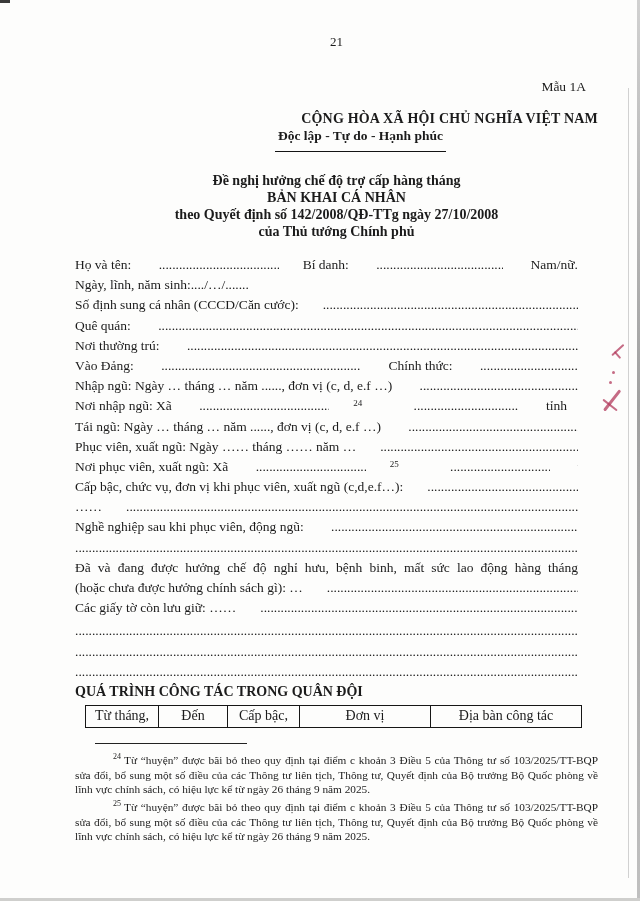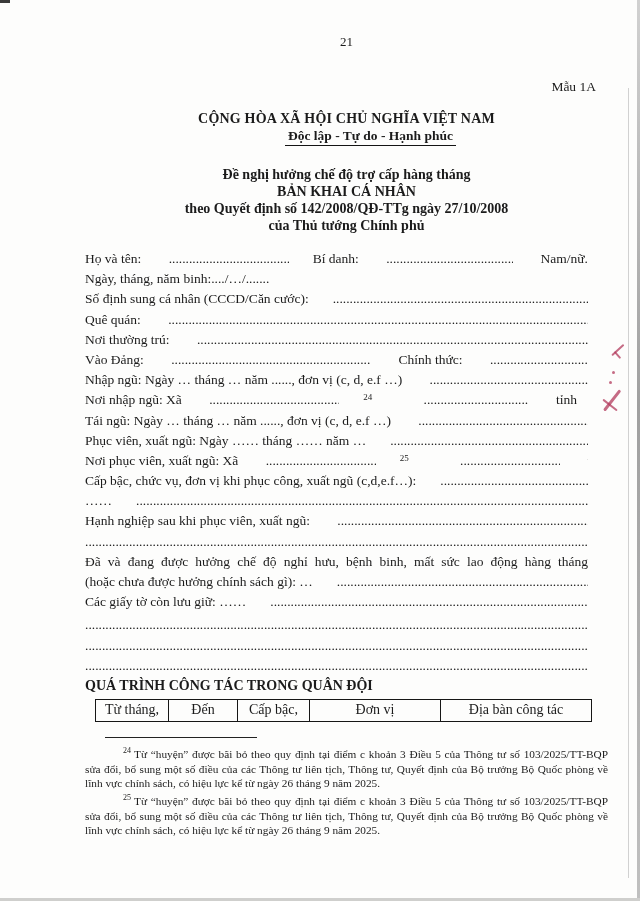--- a/index.html
+++ b/index.html
@@ -1,26 +1,26 @@
 <!DOCTYPE html>
 <html><head>
 <meta charset="utf-8">
 <style>
   html,body{margin:0;padding:0;}
   body{
     width:640px;height:901px;position:relative;overflow:hidden;
     background:#fdfdfc;color:#1b1b1b;
     font-family:"Liberation Serif","DejaVu Serif",serif;
   }
-  .content{position:absolute;left:85px;top:0;width:523px;}
+  .content{position:absolute;left:75px;top:0;width:523px;}
   .page-num{margin-top:34px;text-align:center;font-size:13px;}
   .form-no{margin-top:29px;margin-right:12px;text-align:right;font-size:13.5px;}
-  .nation{margin-top:16px;text-align:center;font-weight:bold;font-size:14px;letter-spacing:.2px;}
+  .nation{margin-top:16px;text-align:right;font-weight:bold;font-size:14px;letter-spacing:.2px;}
   .motto{text-align:center;font-weight:bold;font-size:13.5px;margin-top:1px;}
-  .motto span{display:inline-block;border-bottom:1.6px solid #141414;padding:0 3px 1px 3px;margin-left:48px;}
+  .motto span{display:inline-block;border-bottom:1.6px solid #141414;padding:0 3px 7px 3px;margin-left:48px;}
   .title-block{margin-top:20px;text-align:center;font-weight:bold;font-size:14px;line-height:17px;}
   .form-lines{margin-top:15px;width:503px;font-size:13.5px;}
   .form-line{display:flex;align-items:baseline;height:20.2px;line-height:20.2px;white-space:pre;overflow:hidden;gap:24px;}
   .form-line .t{flex:0 0 auto;}
   .fill{flex:0 0 auto;overflow:hidden;}
   .fill.grow{flex:1 1 0;min-width:0;}
   .form-line sup{flex:0 0 auto;font-size:9px;line-height:1;position:relative;top:-4px;}
   .justify{display:block;height:20.2px;line-height:20.2px;text-align:justify;text-align-last:justify;overflow:hidden;font-family:Liberation Serif, serif;}
   .mt3{margin-top:3px;}
   .table-title{margin-top:2px;font-weight:bold;font-size:14px;}
@@ -66,21 +66,21 @@
 
     <div class="form-line">
       <span class="t">Họ và tên: </span>
       <span class="fill" style="width:120px">........................................................................................................................................................................................................................................................</span>
       <span class="t">Bí danh: </span>
       <span class="fill grow">........................................................................................................................................................................................................................................................</span>
       <span class="t"> Nam/nữ.</span>
     </div>
 
     <div class="form-line">
-      <span class="t">Ngày, tháng, năm binh:..../…/.......</span>
+      <span class="t">Ngày, lĩnh, năm sinh:..../…/.......</span>
     </div>
 
     <div class="form-line">
       <span class="t">Số định sung cá nhân (CCCD/Căn cước):</span>
       <span class="fill grow">........................................................................................................................................................................................................................................................</span>
     </div>
 
     <div class="form-line">
       <span class="t">Quê quán: </span>
       <span class="fill grow">........................................................................................................................................................................................................................................................</span>
@@ -127,31 +127,31 @@
       <span class="t">Nơi phục viên, xuất ngũ: Xã </span>
       <span class="fill" style="width:110px">........................................................................................................................................................................................................................................................</span>
       <sup>25</sup>
       <span class="t"> </span>
       <span class="fill" style="width:100px">........................................................................................................................................................................................................................................................</span>
       <span class="t"> tỉnh </span>
       <span class="fill" style="width:45px">........................................................................................................................................................................................................................................................</span>
     </div>
 
     <div class="form-line">
-      <span class="t">Cấp bậc, chức vụ, đơn vị khi phục công, xuất ngũ (c,d,e.f…):</span>
+      <span class="t">Cấp bậc, chức vụ, đơn vị khi phục viên, xuất ngũ (c,d,e.f…):</span>
       <span class="fill grow">........................................................................................................................................................................................................................................................</span>
     </div>
 
     <div class="form-line">
       <span class="t">……</span>
       <span class="fill grow">........................................................................................................................................................................................................................................................</span>
     </div>
 
     <div class="form-line">
-      <span class="t">Hạnh nghiệp sau khi phục viên, xuất ngũ: </span>
+      <span class="t">Nghề nghiệp sau khi phục viên, động ngũ: </span>
       <span class="fill grow">........................................................................................................................................................................................................................................................</span>
     </div>
 
     <div class="form-line">
       <span class="fill grow">........................................................................................................................................................................................................................................................</span>
     </div>
 
     <div class="justify">Đã và đang được hưởng chế độ nghỉ hưu, bệnh binh, mất sức lao động hàng tháng</div>
 
     <div class="form-line">

